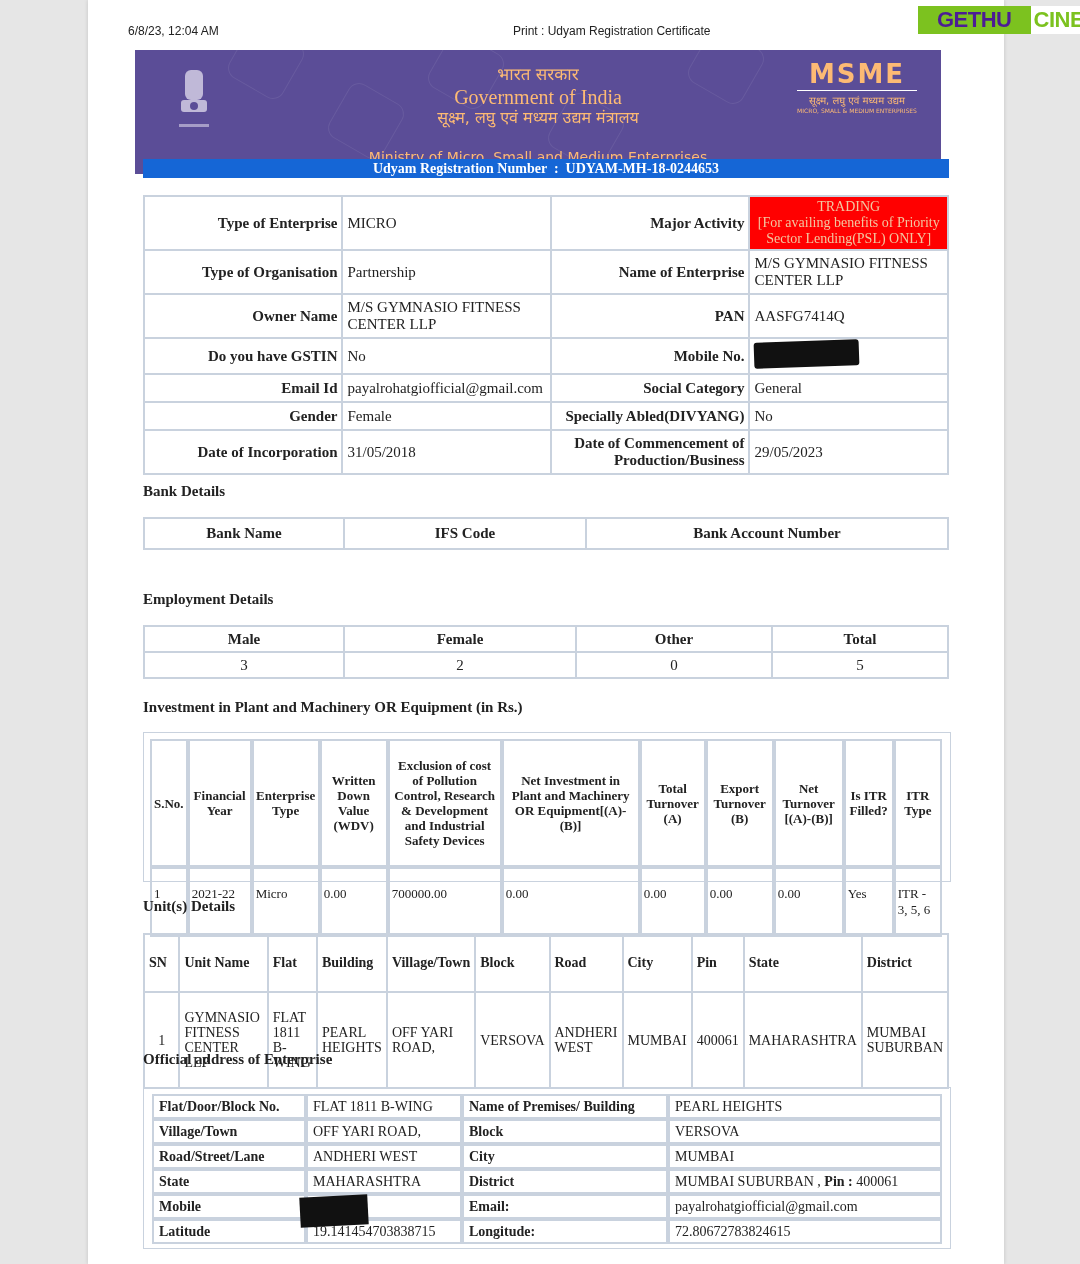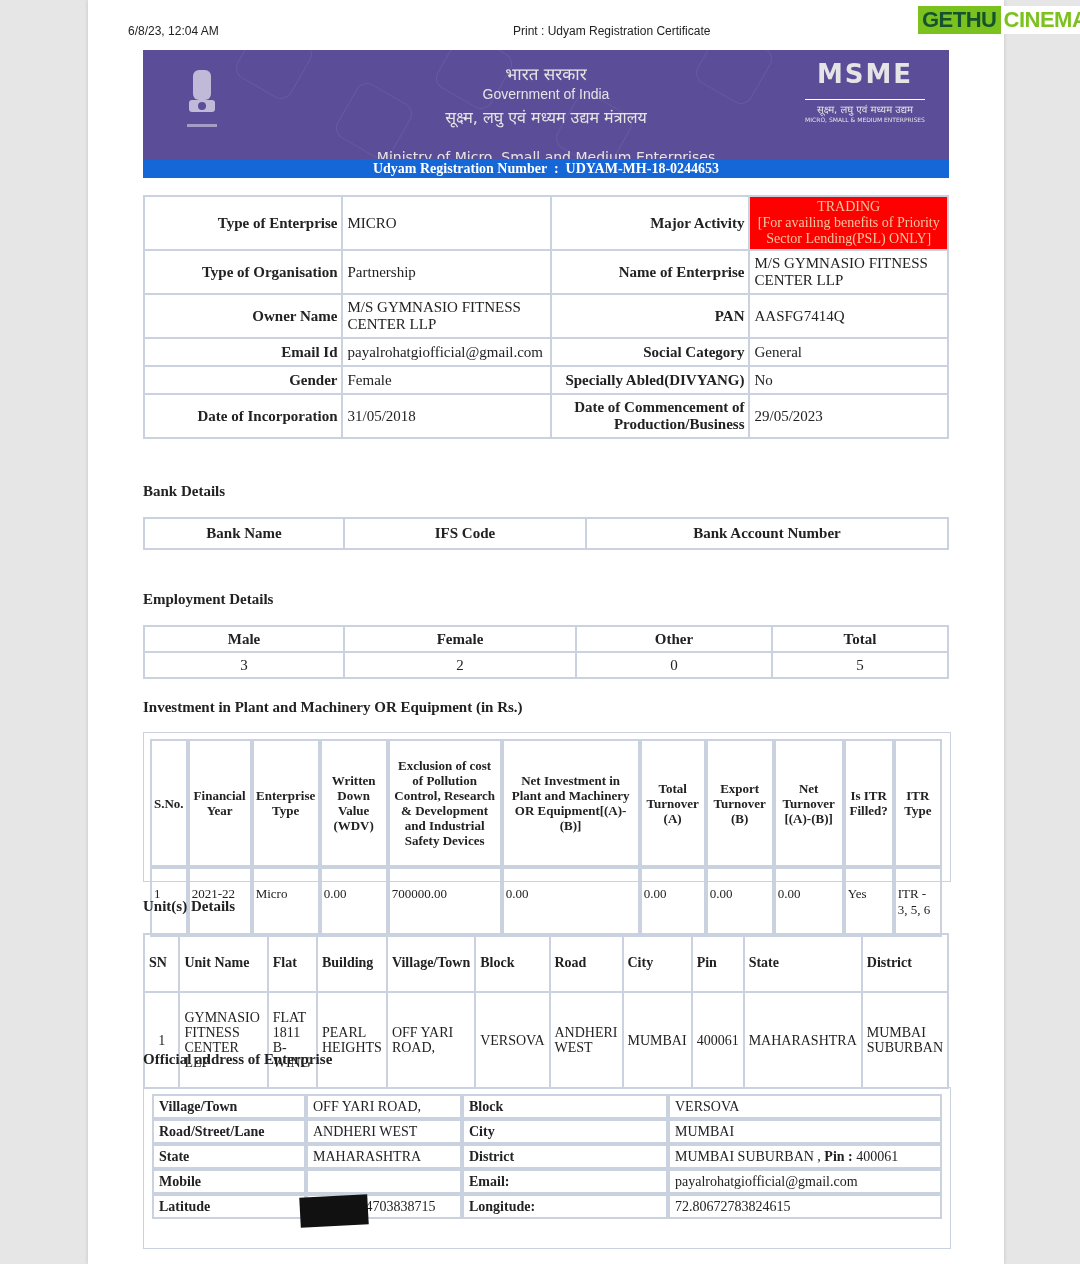--- a/index.html
+++ b/index.html
@@ -1,31 +1,31 @@
 <!DOCTYPE html>
 <html><head>
 <meta charset="utf-8">
 <style>
   html,body{margin:0;padding:0;}
   body{width:1080px;height:1264px;background:#e6e6e6;position:relative;overflow:hidden;font-family:"Liberation Serif",serif;color:#222;}
   .page{position:absolute;left:88px;top:0;width:916px;height:1264px;background:#fff;box-shadow:0 0 4px rgba(0,0,0,0.15);}
   .topline{position:absolute;top:24px;font-family:"Liberation Sans",sans-serif;font-size:12px;color:#222;}
   .watermark{position:absolute;left:918px;top:6px;height:28px;display:flex;align-items:center;font-family:"Liberation Sans",sans-serif;font-weight:bold;font-size:22px;letter-spacing:-0.5px;}
-  .wm-a{background:#7cc21f;color:#14532d;padding:0 4px;line-height:28px;}
+  .wm-a{background:#7cc21f;color:#4c1d95;padding:0 19px;line-height:28px;}
   .wm-b{background:#fff;color:#7cc21f;padding:0 3px;line-height:28px;}
-  .banner{position:absolute;left:143px;top:50px;width:806px;height:124px;background:#5b4d97;color:#e5e5e5;text-align:center;overflow:hidden;}
+  .banner{position:absolute;left:135px;top:50px;width:806px;height:124px;background:#5b4d97;color:#fdba74;text-align:center;overflow:hidden;}
   .banner .hex{position:absolute;border:1px solid rgba(255,255,255,0.08);width:60px;height:60px;border-radius:12px;transform:rotate(30deg);}
   .emblem{position:absolute;left:38px;top:14px;width:42px;height:72px;}
   .b-hi1{position:absolute;left:0;right:0;top:12px;font-size:17px;font-family:"DejaVu Sans",sans-serif;}
-  .b-en1{position:absolute;left:0;right:0;top:36px;font-size:14px;font-family:Liberation Sans, sans-serif;}
+  .b-en1{position:absolute;left:0;right:0;top:36px;font-size:20px;font-family:Liberation Serif, serif;}
   .b-hi2{position:absolute;left:0;right:0;top:56px;font-size:16px;font-family:"DejaVu Sans",sans-serif;}
   .b-en2{position:absolute;left:0;right:0;top:83px;font-size:14px;font-family:"DejaVu Sans",sans-serif;margin-top:16px;}
   .msme{position:absolute;right:24px;top:10px;width:120px;text-align:center;}
   .msme-logo{font-family:"DejaVu Sans",sans-serif;font-weight:bold;font-size:26px;letter-spacing:2px;line-height:28px;}
-  .msme-hi{font-size:10px;font-family:"DejaVu Sans",sans-serif;border-top:1px solid #fff;margin-top:11px;padding-top:2px;}
+  .msme-hi{font-size:10px;font-family:"DejaVu Sans",sans-serif;border-top:1px solid #fff;margin-top:2px;padding-top:2px;}
   .msme-en{font-size:6px;font-family:"DejaVu Sans",sans-serif;}
   .regbar{position:absolute;left:143px;top:159px;width:806px;height:19px;background:#1566d6;color:#fff;text-align:center;font-weight:bold;font-size:14px;line-height:19px;}
   table{border-collapse:separate;border-spacing:0;}
   .t-main{position:absolute;left:143px;top:195px;width:806px;border:1px solid #c9d2de;}
   .t-main td{border:1px solid #c9d2de;font-size:15px;padding:2px 4px;vertical-align:middle;}
   .t-main td.lbl{font-weight:bold;text-align:right;}
   .t-main td.red{background:#f00;color:#f2c6a0;text-align:center;font-size:14px;line-height:16px;}
   .redact{display:inline-block;background:#111;width:105px;height:26px;transform:rotate(-2deg);border-radius:3px;}
   .sect{position:absolute;left:143px;font-weight:bold;font-size:15px;}
   .t-grid{position:absolute;left:143px;width:806px;border:1px solid #c9d2de;}
@@ -111,20 +111,26 @@
     <td class="lbl">Name of Enterprise</td>
     <td style="line-height:17px">M/S GYMNASIO FITNESS CENTER LLP</td>
   </tr>
   <tr style="height:44px">
     <td class="lbl">Owner Name</td>
     <td style="line-height:17px">M/S GYMNASIO FITNESS CENTER LLP</td>
     <td class="lbl">PAN</td>
     <td>AASFG7414Q</td>
   </tr>
   <tr style="height:28px">
+    <td class="lbl">Do you have GSTIN</td>
+    <td>No</td>
+    <td class="lbl">Mobile No.</td>
+    <td><span class="redact"></span></td>
+  </tr>
+  <tr style="height:28px">
     <td class="lbl">Email Id</td>
     <td>payalrohatgiofficial@gmail.com</td>
     <td class="lbl">Social Category</td>
     <td>General</td>
   </tr>
   <tr style="height:28px">
     <td class="lbl">Gender</td>
     <td>Female</td>
     <td class="lbl">Specially Abled(DIVYANG)</td>
     <td>No</td>
@@ -273,20 +279,26 @@
 <div class="sect" style="top:1051px">Official address of Enterprise</div>
 <div class="t-addr-wrap">
 <table class="t-addr">
   <colgroup>
         <col style="width:154px">
         <col style="width:156px">
         <col style="width:206px">
         <col>
       </colgroup>
   <tbody>
+        <tr>
+    <td class="lbl">Flat/Door/Block No.</td>
+    <td>FLAT 1811 B-WING</td>
+    <td class="lbl">Name of Premises/ Building</td>
+    <td>PEARL HEIGHTS</td>
+  </tr>
   <tr>
     <td class="lbl">Village/Town</td>
     <td>OFF YARI ROAD,</td>
     <td class="lbl">Block</td>
     <td>VERSOVA</td>
   </tr>
   <tr>
     <td class="lbl">Road/Street/Lane</td>
     <td>ANDHERI WEST</td>
     <td class="lbl">City</td>

